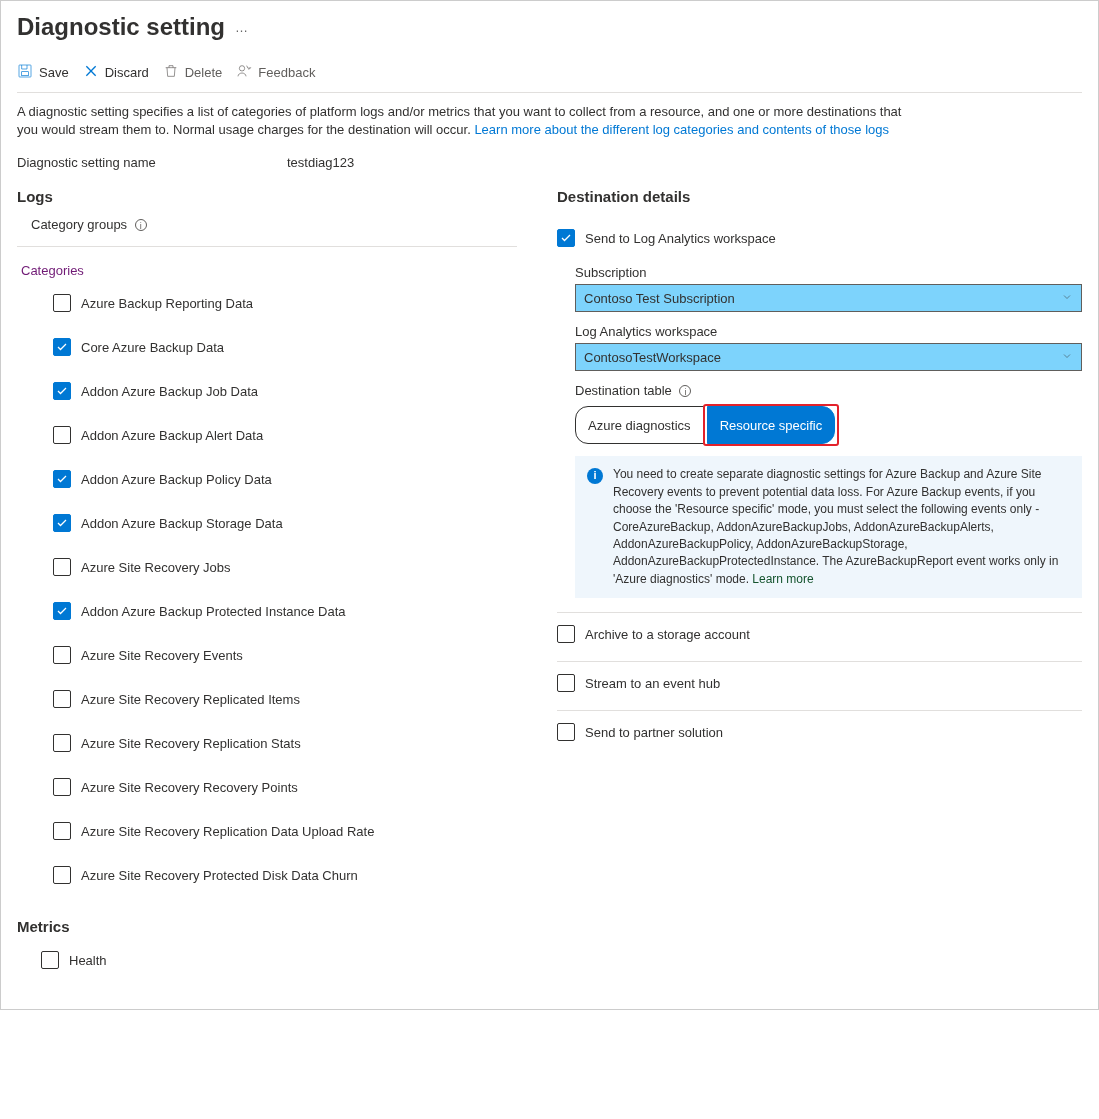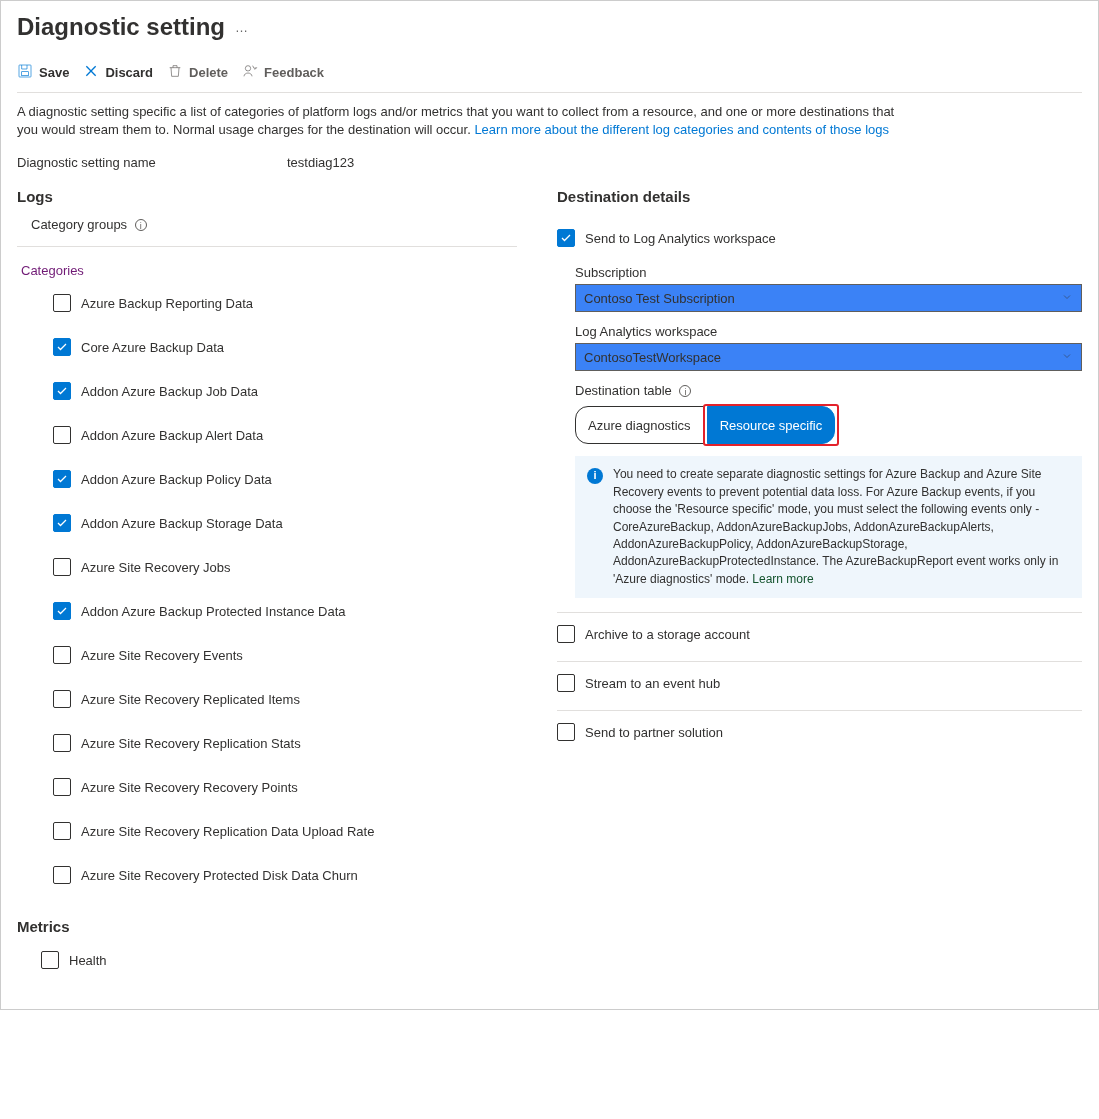--- a/index.html
+++ b/index.html
@@ -17,21 +17,20 @@
     position: relative;
   }
   .title-row { display: flex; align-items: center; gap: 10px; margin-bottom: 16px; }
   .title { font-size: 24px; font-weight: 600; }
   .more-dots { color: #666; letter-spacing: 1px; cursor: pointer; }
   .toolbar {
     display: flex; gap: 14px; align-items: center;
     padding: 6px 0 10px 0;
     border-bottom: 1px solid #e1dfdd;
     margin-bottom: 10px;
-    font-weight: bold;
   }
   .tool-btn {
     display: flex; align-items: center; gap: 6px;
     font-size: 13px; color: #323130; cursor: pointer;
   }
   .tool-btn.muted { color: #605e5c; }
   .tool-btn svg { width: 16px; height: 16px; }
   .blue-ic { stroke: #0078d4; fill: none; }
   .gray-ic { stroke: #605e5c; fill: none; }
   .intro { font-size: 13px; line-height: 1.4; max-width: 900px; }
@@ -65,21 +64,21 @@
   .chk-row.cat { margin-bottom: 14px; padding-left: 36px; }
   .sub-group { border-bottom: 1px solid #e1dfdd; padding-bottom: 6px; margin-bottom: 6px; }
   .dest-block { padding: 8px 0 10px 0; border-bottom: 1px solid #e1dfdd; }
   .dest-header { display: flex; align-items: center; gap: 10px; padding: 4px 0 8px 0; }
   .dest-inner { padding: 4px 0 4px 18px; }
   .field-label { font-size: 13px; margin: 6px 0 4px 0; }
   .select-box {
     border: 1px solid #605e5c; height: 28px; display: flex;
     align-items: center; justify-content: space-between;
     padding: 0 8px; font-size: 13px; cursor: pointer;
-    background: #3b82f6;
+    background: #7dd3fc;
   }
   .sel-chev svg { width: 12px; height: 12px; stroke: #323130; fill: none; }
   .toggle-wrap { display: flex; align-items: center; gap: 0; margin-top: 6px; }
   .pill {
     border: 1px solid #323130; height: 38px; padding: 0 12px;
     display: flex; align-items: center; font-size: 13px;
     cursor: pointer;
   }
   .pill:first-child { border-radius: 13px 0 0 13px; }
   .pill:last-child { border-radius: 0 13px 13px 0; }
@@ -144,21 +143,21 @@
             <circle cx="9" cy="8" r="4"></circle>
             <path d="M3 20c0-3 3-5 6-5s6 2 6 5"></path>
             <path d="M16 4l2 4 4-1-3 3"></path>
           </svg>
       </span>
       <span>Feedback</span>
     </div>
   </div>
 
   <div class="intro">
-    <span>A diagnostic setting specific a list of categories of platform logs and/or metrics that you want to collect from a resource, and one or more destinations that you would stream them to. Normal usage charges for the destination will occur. </span>
+    <span>A diagnostic setting specifies a list of categories of platform logs and/or metrics that you want to collect from a resource, and one or more destinations that you would stream them to. Normal usage charges for the destination will occur. </span>
     <a>Learn more about the different log categories and contents of those logs</a>
   </div>
 
   <div class="name-row">
     <span class="name-label">Diagnostic setting name</span>
     <span>testdiag123</span>
   </div>
 
   <div class="columns">
 

